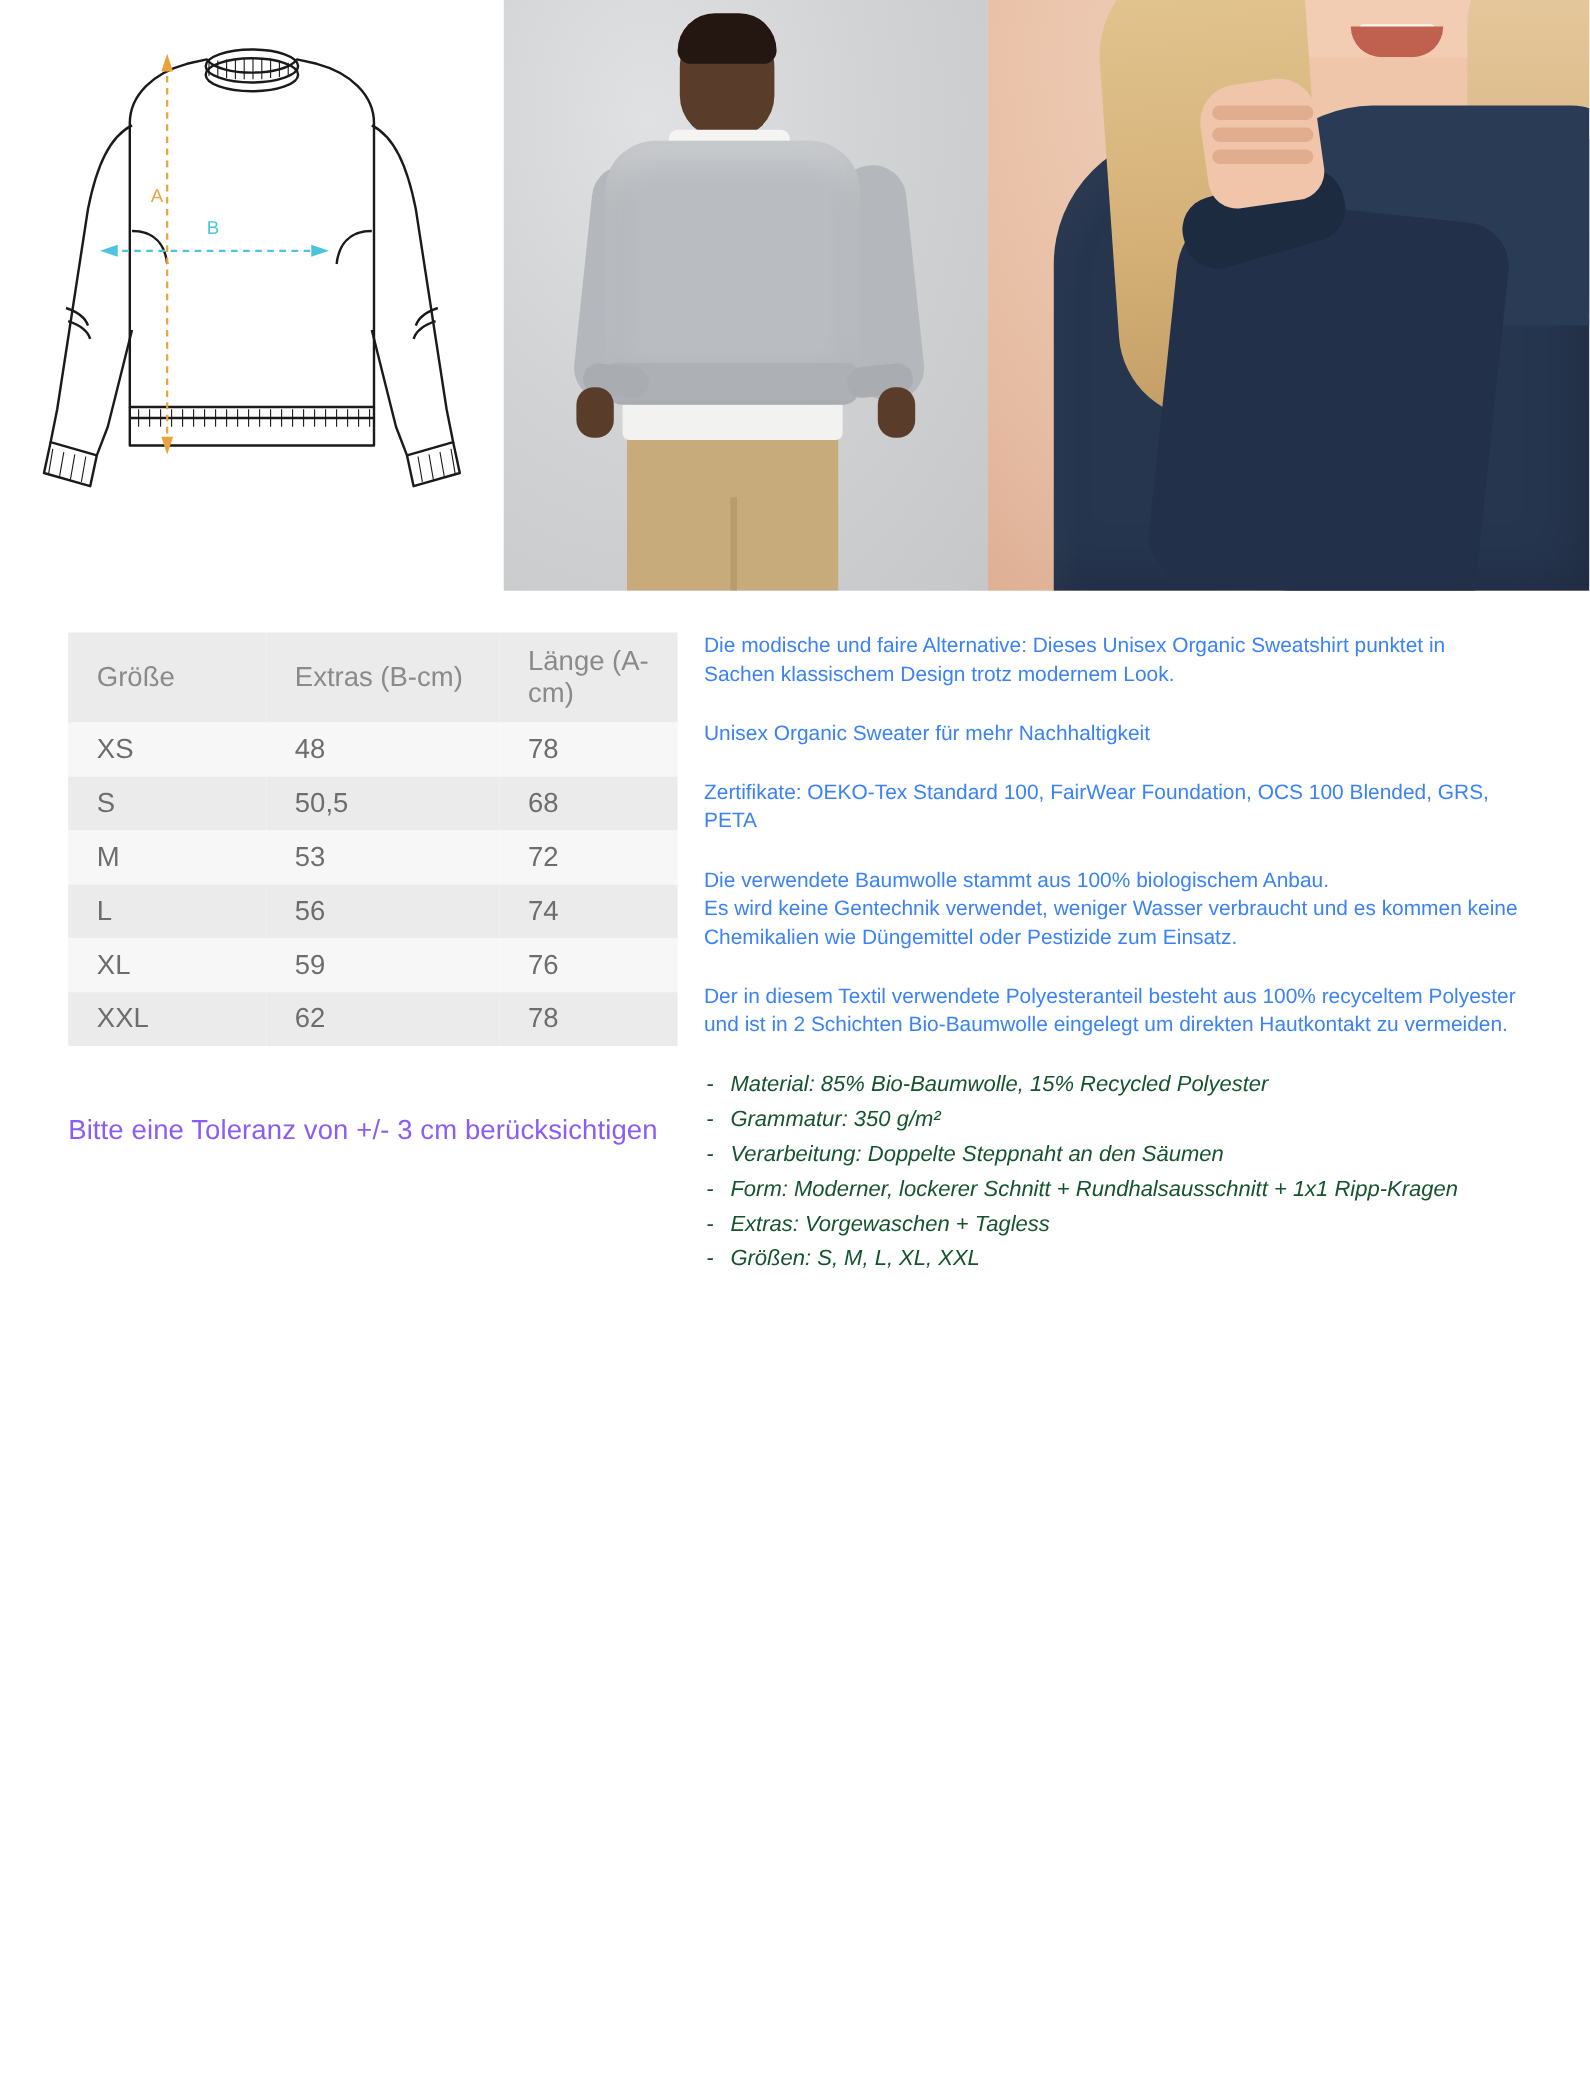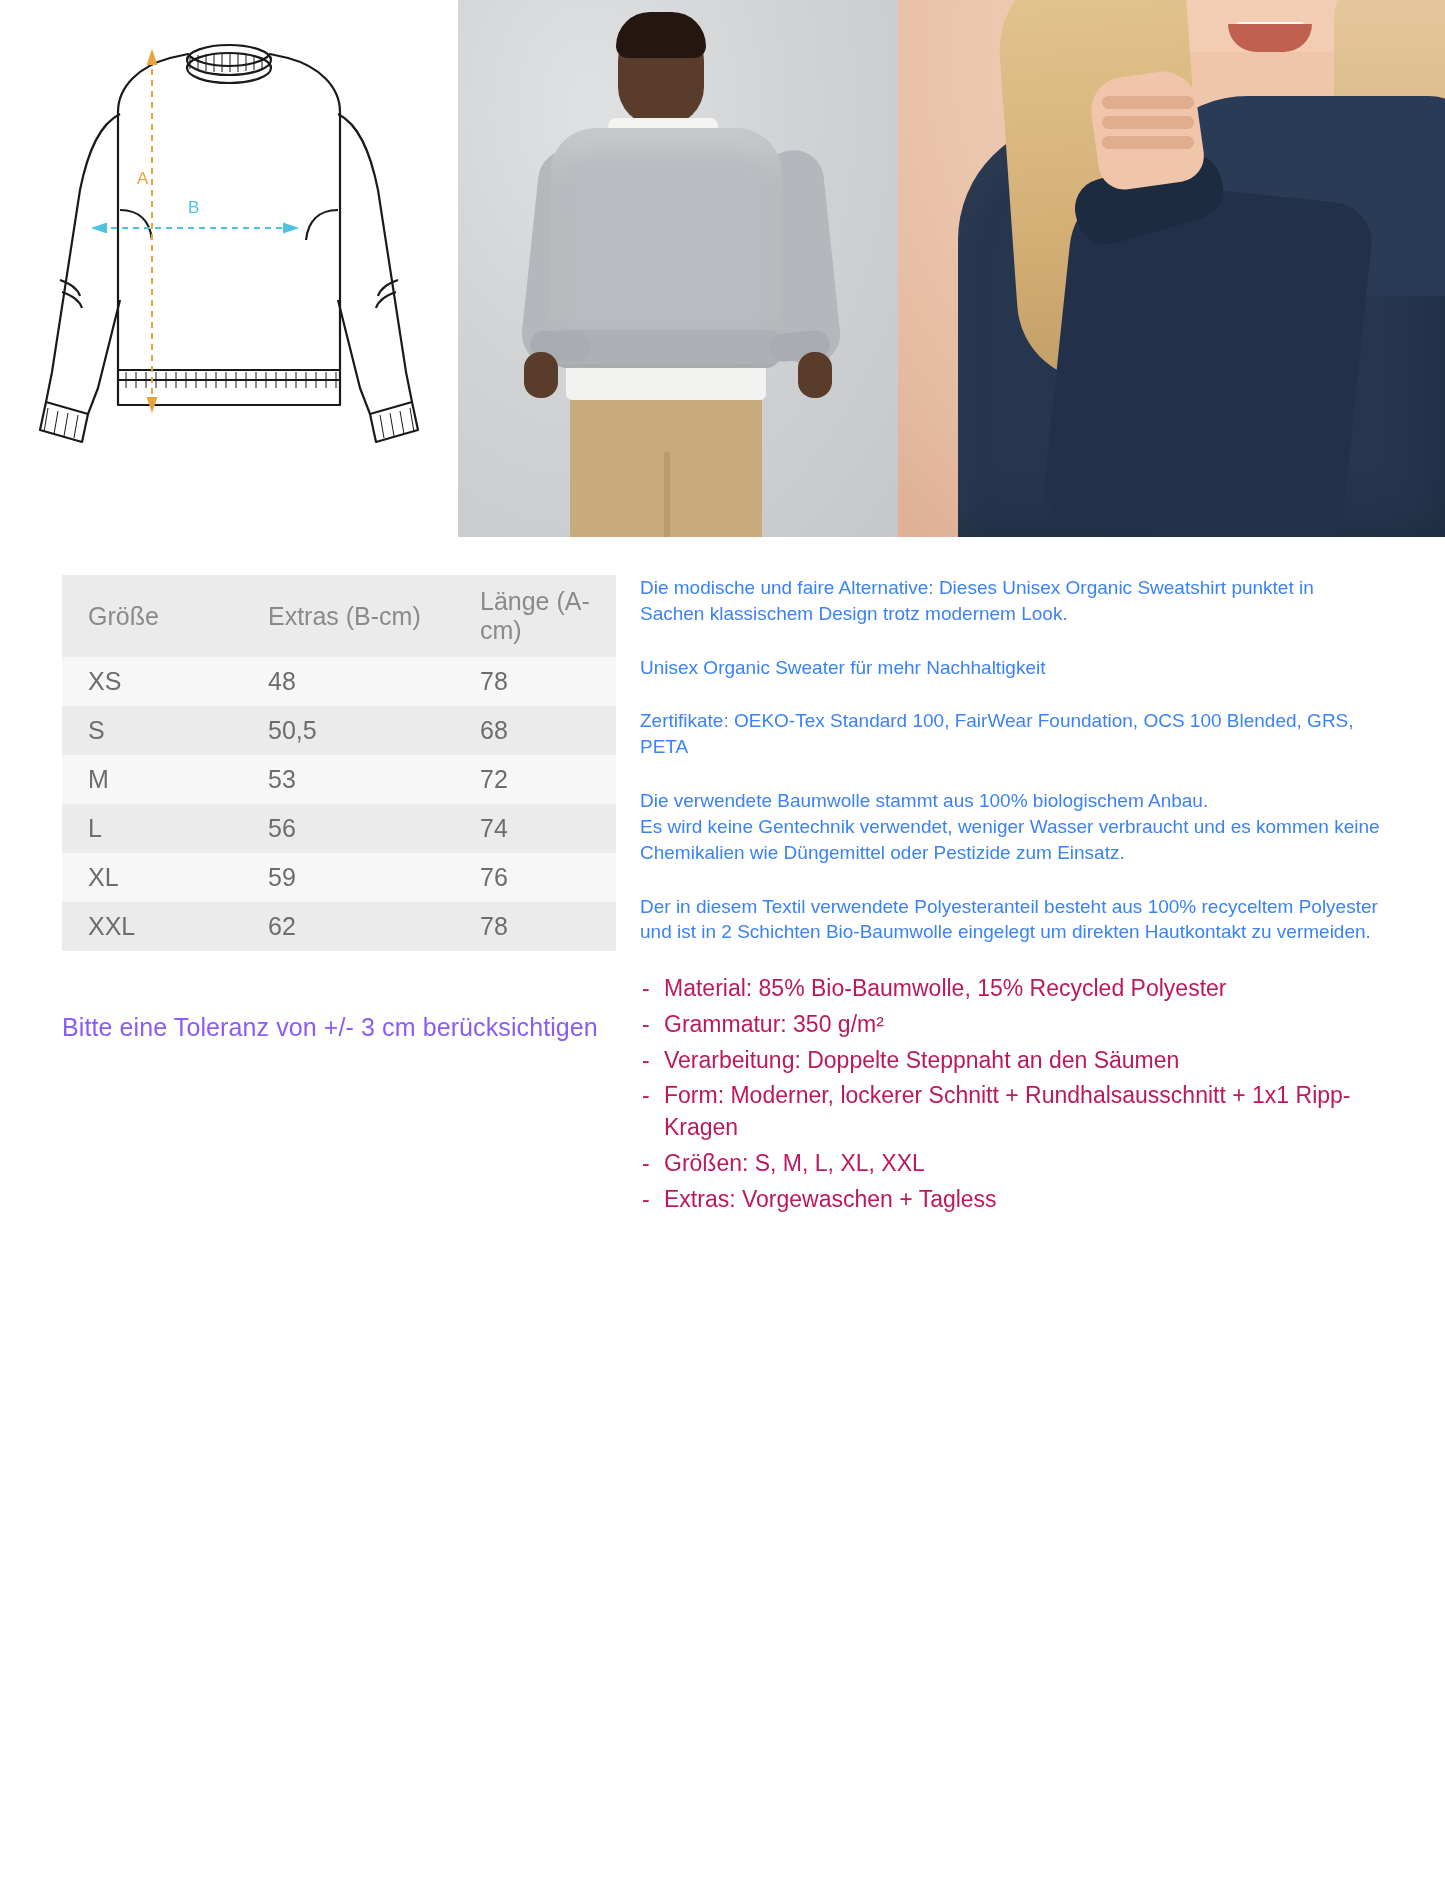--- a/index.html
+++ b/index.html
@@ -207,23 +207,24 @@
     line-height: 1.36;
     color: #3b82f6;
   }
   .desc p { margin: 0 0 28px 0; }
   .desc p.nogap { margin-bottom: 0; }
 
   ul.specs {
     list-style: none;
     margin: 4px 0 0 0;
     padding: 0;
-    font-size: 23px;
+    font-size: 20px;
     line-height: 1.38;
-    color: #be185d;
+    color: #14532d;
+    font-style: italic;
   }
   ul.specs li {
     position: relative;
     padding-left: 24px;
     margin-bottom: 4px;
   }
   ul.specs li::before {
     content: "-";
     position: absolute;
     left: 2px;
@@ -382,18 +383,18 @@
         <p class="nogap">Die verwendete Baumwolle stammt aus 100% biologischem Anbau.</p>
         <p>Es wird keine Gentechnik verwendet, weniger Wasser verbraucht und es kommen keine Chemikalien wie Düngemittel oder Pestizide zum Einsatz.</p>
         <p>Der in diesem Textil verwendete Polyesteranteil besteht aus 100% recyceltem Polyester und ist in 2 Schichten Bio-Baumwolle eingelegt um direkten Hautkontakt zu vermeiden.</p>
       </div>
 
       <ul class="specs">
         <li>Material: 85% Bio-Baumwolle, 15% Recycled Polyester</li>
         <li>Grammatur: 350 g/m²</li>
         <li>Verarbeitung: Doppelte Steppnaht an den Säumen</li>
         <li>Form: Moderner, lockerer Schnitt + Rundhalsausschnitt + 1x1 Ripp-Kragen</li>
+        <li>Extras: Vorgewaschen + Tagless</li>
         <li>Größen:   S, M, L, XL, XXL</li>
-        <li>Extras: Vorgewaschen + Tagless</li>
       </ul>
     </div>
   </div>
 </div>
 
 </body></html>

